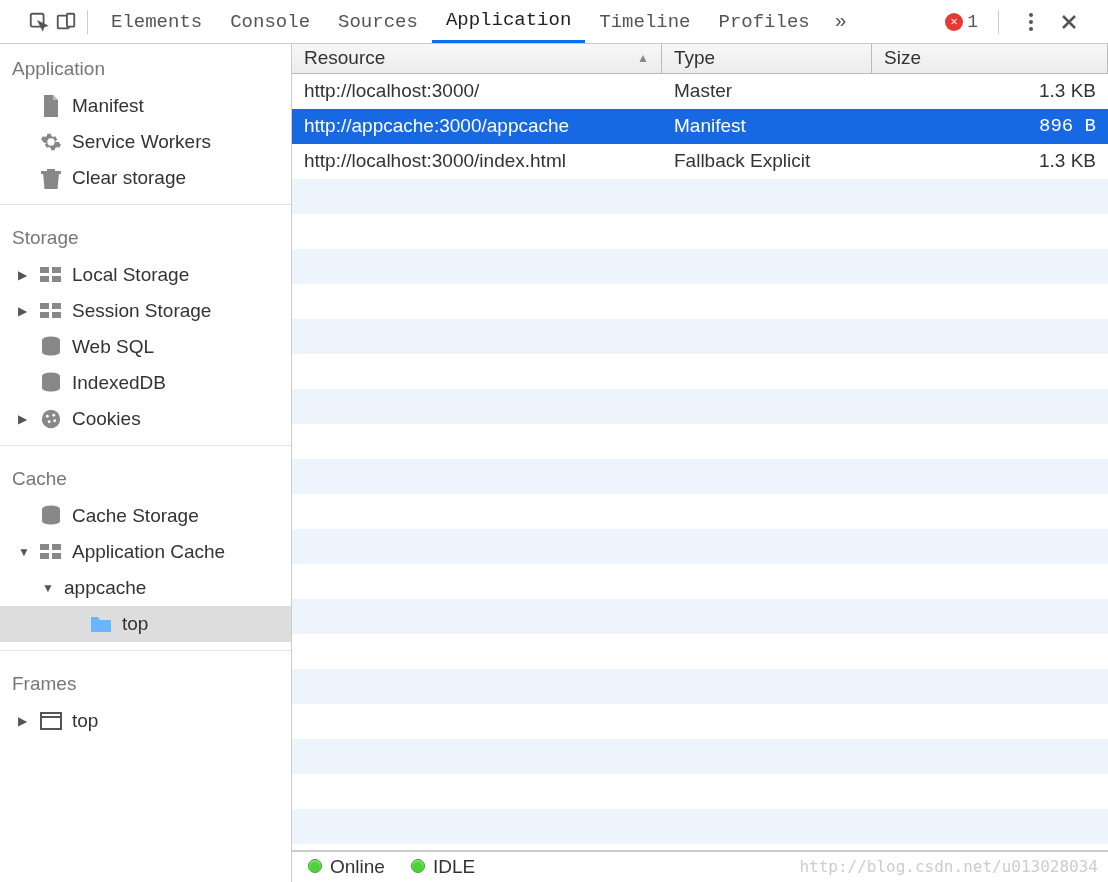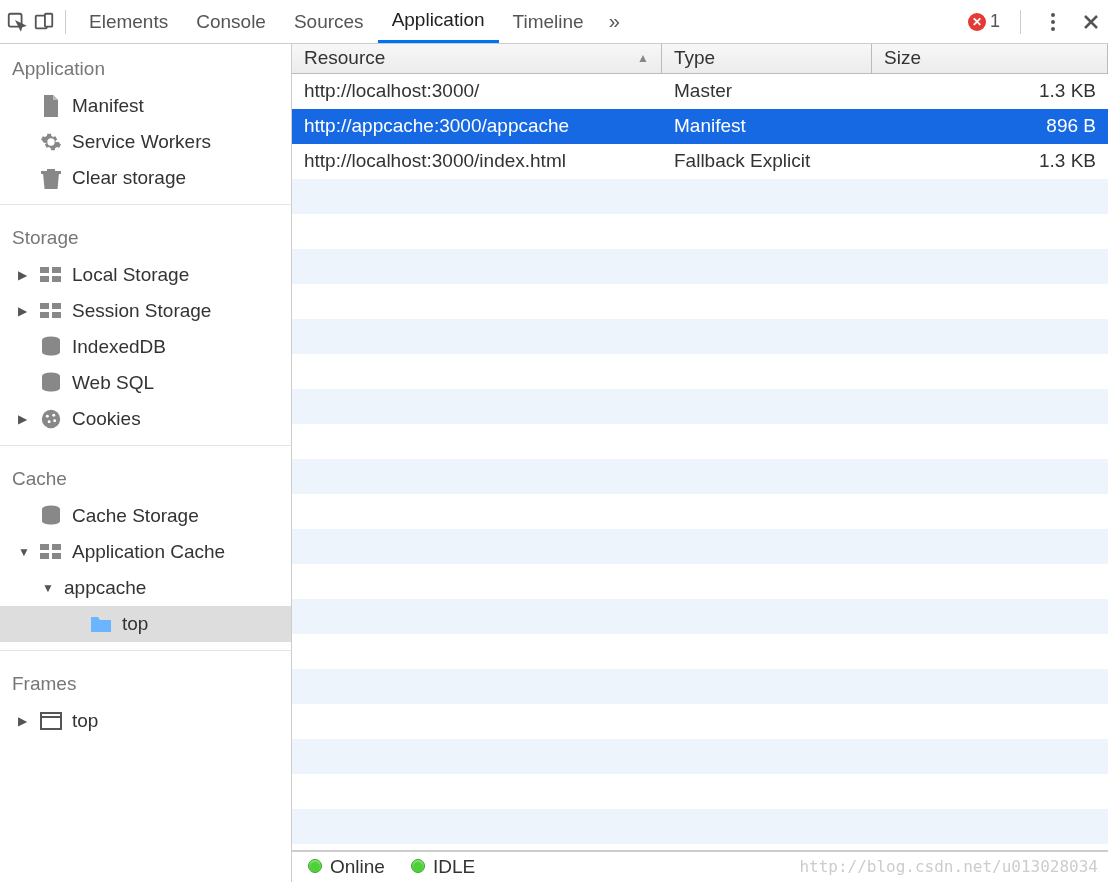--- a/index.html
+++ b/index.html
@@ -13,23 +13,24 @@
     overflow: hidden;
     display: flex;
     flex-direction: column;
   }
   
   .topbar {
     height: 44px;
     display: flex;
     align-items: center;
     border-bottom: 1px solid #ccc;
-    padding: 0 5px;
+    padding: 0 27px;
     gap: 3px;
     flex: 0 0 auto;
+    font-family: Liberation Mono, monospace;
   }
   .topbar .icon-slot { width: 24px; height: 24px; display:flex;align-items:center;justify-content:center; color:#555;}
   .topbar .divider { width:1px; height:24px; background:#ccc; margin: 0 6px; }
   .tabs { display:flex; align-items:stretch; height:100%; }
   .tab { display:flex; align-items:center; padding: 0 14px; color:#555; cursor:pointer; font-size:19px; }
   .tab.active { color:#222; border-bottom: 3px solid #0072f5; }
   .topbar-right { margin-left:auto; display:flex; align-items:center; gap:14px;}
   .err-badge { display:flex; align-items:center; gap:4px; color:#555; font-size:18px;}
   .err-circle { width:18px; height:18px; border-radius:50%; background:#e53935; color:#fff; font-size:12px; display:flex; align-items:center; justify-content:center; font-weight:bold;}
   .more-tabs { color:#555; font-size:20px; padding:0 8px;}
@@ -81,20 +82,21 @@
         <rect x="13" y="3" width="8" height="14" rx="1" fill="#fff"></rect>
       </svg>
   </span>
   <span class="divider"></span>
   <div class="tabs" id="tabs">
       <div class="tab">Elements</div>
       <div class="tab">Console</div>
       <div class="tab">Sources</div>
       <div class="tab active">Application</div>
       <div class="tab">Timeline</div>
+      <div class="tab">Profiles</div>
     </div>
   <span class="more-tabs">»</span>
   <div class="topbar-right">
     <span class="err-badge">
       <span class="err-circle">✕</span>
       <span>1</span>
     </span>
     <span class="divider"></span>
     <span class="icon-slot">
       <svg width="6" height="22" viewBox="0 0 6 22">
@@ -173,32 +175,32 @@
       </div>
       <div class="side-item">
         <span class="arrow none">▶</span>
         <span class="icon">
           <svg width="20" height="22" viewBox="0 0 20 22" fill="#888">
             <ellipse cx="10" cy="4" rx="9" ry="3.5"></ellipse>
             <path d="M1 4v6c0 2 4 3.5 9 3.5s9-1.5 9-3.5V4"></path>
             <path d="M1 10v6c0 2 4 3.5 9 3.5s9-1.5 9-3.5v-6"></path>
           </svg>
         </span>
-        <span>IndexedDB</span>
+        <span>Web SQL</span>
       </div>
       <div class="side-item">
         <span class="arrow none">▶</span>
         <span class="icon">
           <svg width="20" height="22" viewBox="0 0 20 22" fill="#888">
             <ellipse cx="10" cy="4" rx="9" ry="3.5"></ellipse>
             <path d="M1 4v6c0 2 4 3.5 9 3.5s9-1.5 9-3.5V4"></path>
             <path d="M1 10v6c0 2 4 3.5 9 3.5s9-1.5 9-3.5v-6"></path>
           </svg>
         </span>
-        <span>Web SQL</span>
+        <span>IndexedDB</span>
       </div>
       <div class="side-item">
         <span class="arrow">▶</span>
         <span class="icon">
           <svg width="22" height="22" viewBox="0 0 24 24" fill="#888">
             <circle cx="12" cy="12" r="10"></circle>
             <circle cx="8" cy="9" r="1.6" fill="#fff"></circle>
             <circle cx="15" cy="8" r="1.6" fill="#fff"></circle>
             <circle cx="10" cy="15" r="1.6" fill="#fff"></circle>
             <circle cx="16" cy="14" r="1.6" fill="#fff"></circle>
@@ -273,21 +275,21 @@
     </div>
     <div class="table-body" id="tbody">
         <div class="row">
           <div class="td col-resource">http://localhost:3000/</div>
           <div class="td col-type">Master</div>
           <div class="td col-size" style="text-align: right; flex: 1 1 0%;">1.3 KB</div>
         </div>
         <div class="row selected">
           <div class="td col-resource">http://appcache:3000/appcache</div>
           <div class="td col-type">Manifest</div>
-          <div class="td col-size" style="text-align: right; flex: 1 1 0%;">896 B</div>
+          <div class="td col-size" style="text-align: right; flex: 1 1 0%; font-family: Liberation Mono, monospace;">896 B</div>
         </div>
         <div class="row">
           <div class="td col-resource">http://localhost:3000/index.html</div>
           <div class="td col-type">Fallback Explicit</div>
           <div class="td col-size" style="text-align: right; flex: 1 1 0%;">1.3 KB</div>
         </div>
         <div class="row">
           <div class="td col-resource"></div>
           <div class="td col-type"></div>
           <div class="td col-size" style="text-align: right; flex: 1 1 0%;"></div>

